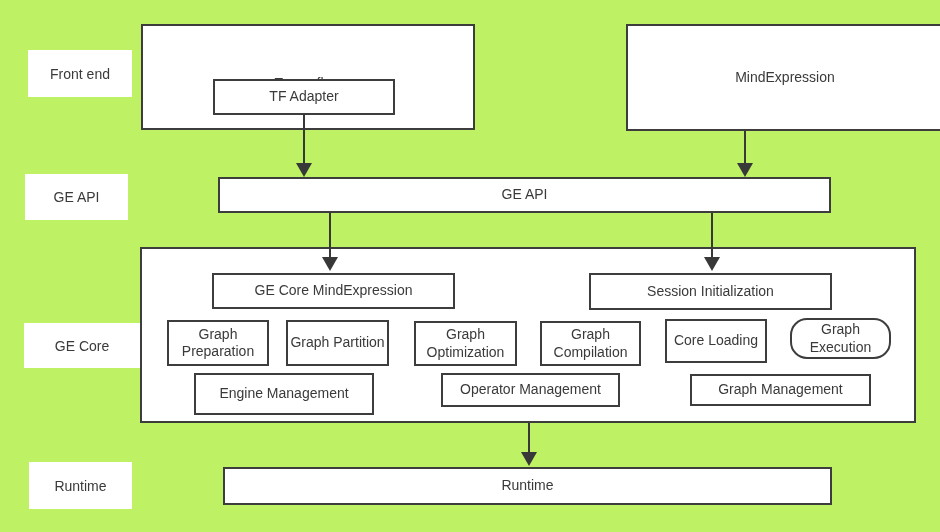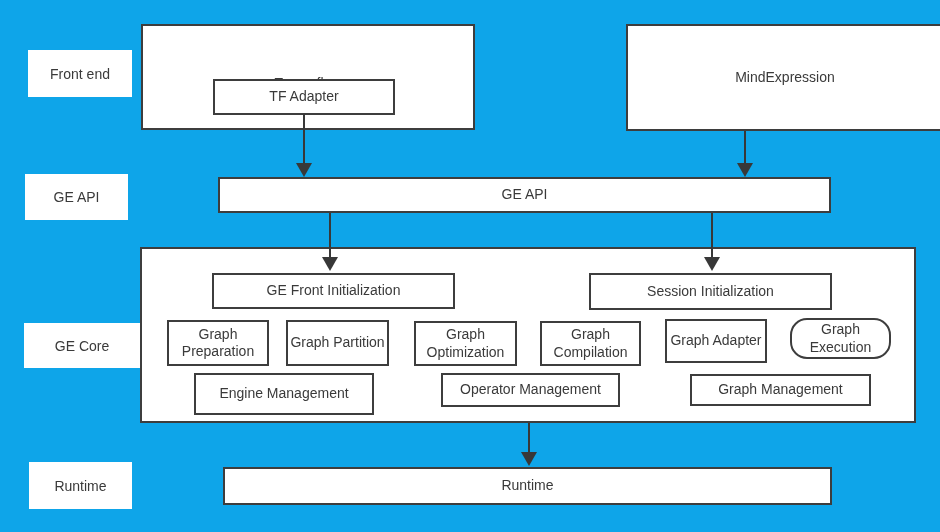--- a/index.html
+++ b/index.html
@@ -4,21 +4,21 @@
 <style>
   html, body {
     margin: 0;
     padding: 0;
     background: #000000;
   }
   .canvas {
     position: relative;
     width: 940px;
     height: 532px;
-    background: #0ea5e9;
+    background: #bef264;
     font-family: "Liberation Sans", "DejaVu Sans", sans-serif;
     font-size: 14px;
     color: #3a3a3a;
     overflow: hidden;
   }
   .layer-label {
     position: absolute;
     background: #ffffff;
     display: flex;
     align-items: center;
@@ -77,28 +77,28 @@
   <div class="node container-top" style="left:141px; top:24px; width:334px; height:106px;">
     <span>Tensorflow</span>
   </div>
   <div class="node inner" style="left:213px; top:79px; width:182px; height:36px;">TF Adapter</div>
   <div class="node" style="left:586px; top:24px; width:318px; height:107px;margin-left:40px;">MindExpression</div>
 
   <div class="node" style="left:218px; top:177px; width:613px; height:36px;">GE API</div>
 
   <div class="node" style="left:140px; top:247px; width:776px; height:176px;"></div>
 
-  <div class="node inner" style="left:212px; top:273px; width:243px; height:36px;">GE Front Initialization</div>
+  <div class="node inner" style="left:212px; top:273px; width:243px; height:36px;">GE Core MindExpression</div>
   <div class="node inner" style="left:589px; top:273px; width:243px; height:37px;">Session Initialization</div>
 
   <div class="node inner" style="left:167px; top:320px; width:102px; height:46px;">Graph Preparation</div>
   <div class="node inner" style="left:286px; top:320px; width:103px; height:46px;">Graph Partition</div>
   <div class="node inner" style="left:414px; top:321px; width:103px; height:45px;">Graph Optimization</div>
   <div class="node inner" style="left:540px; top:321px; width:101px; height:45px;">Graph Compilation</div>
-  <div class="node inner" style="left:665px; top:319px; width:102px; height:44px;">Graph Adapter</div>
+  <div class="node inner" style="left:665px; top:319px; width:102px; height:44px;">Core Loading</div>
   <div class="node inner" style="left:790px; top:318px; width:101px; height:41px;border-radius:17px;">Graph Execution</div>
 
   <div class="node inner" style="left:194px; top:373px; width:180px; height:42px;">Engine Management</div>
   <div class="node inner" style="left:441px; top:373px; width:179px; height:34px;">Operator Management</div>
   <div class="node inner" style="left:690px; top:374px; width:181px; height:32px;">Graph Management</div>
 
   <div class="node" style="left:223px; top:467px; width:609px; height:38px;">Runtime</div>
 
   <div class="arrow" style="left:303px; top:114px; height:49px;"></div>
   <div class="arrow" style="left:744px; top:131px; height:32px;"></div>

